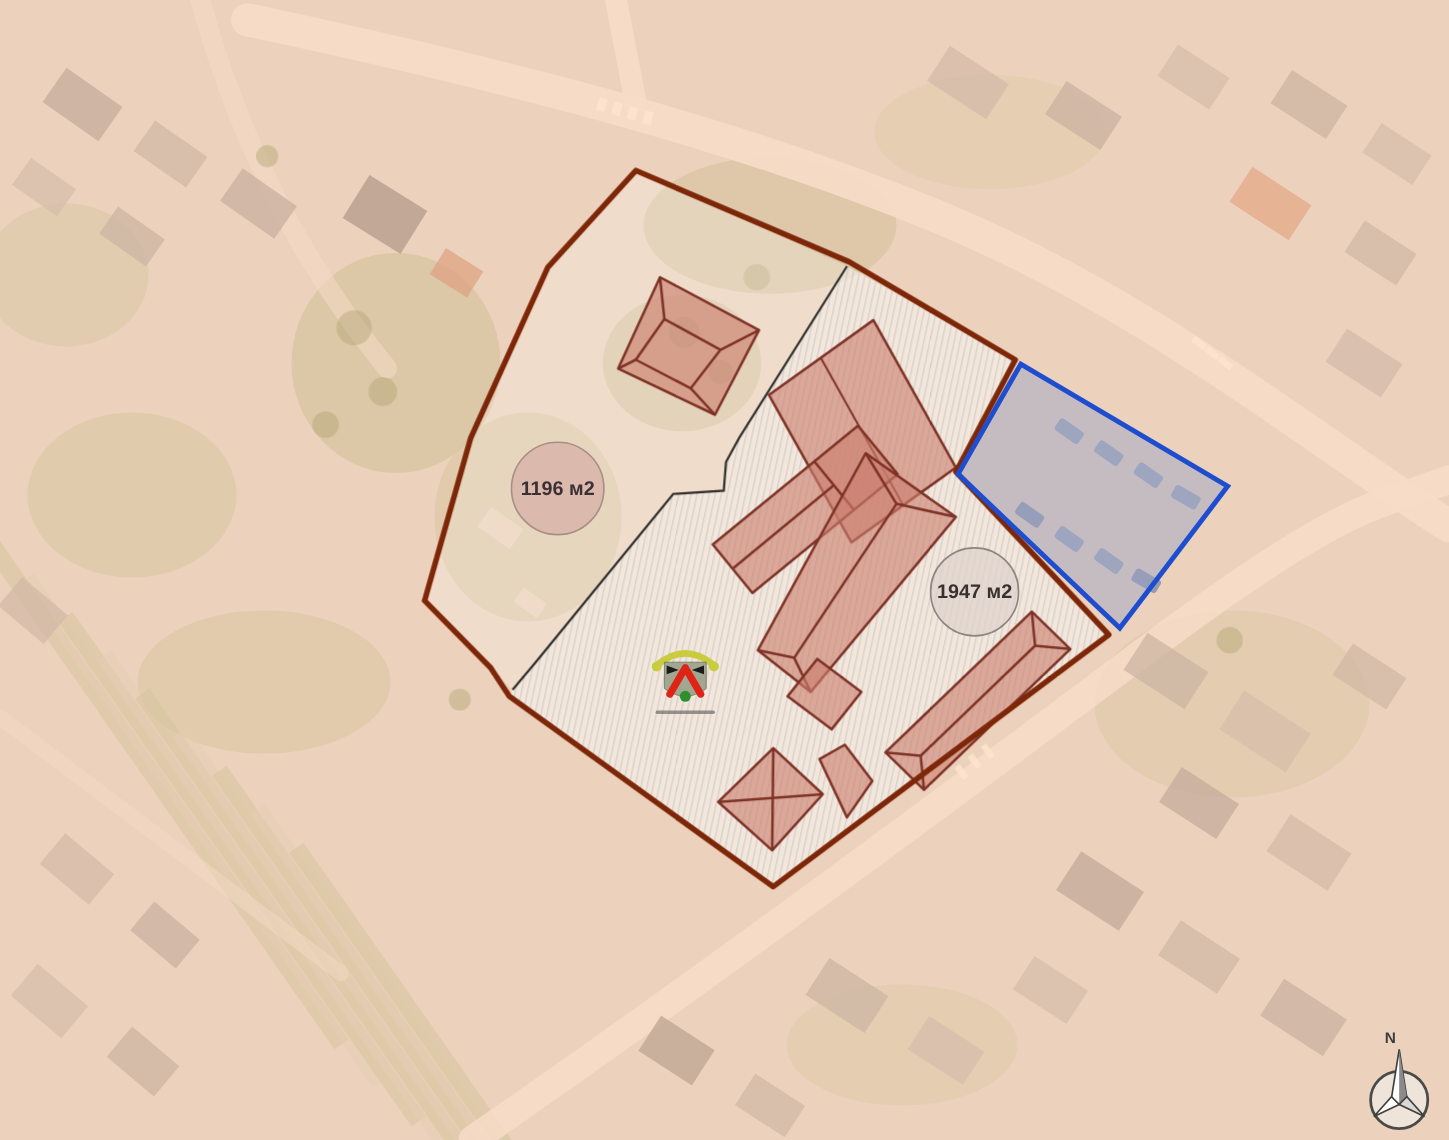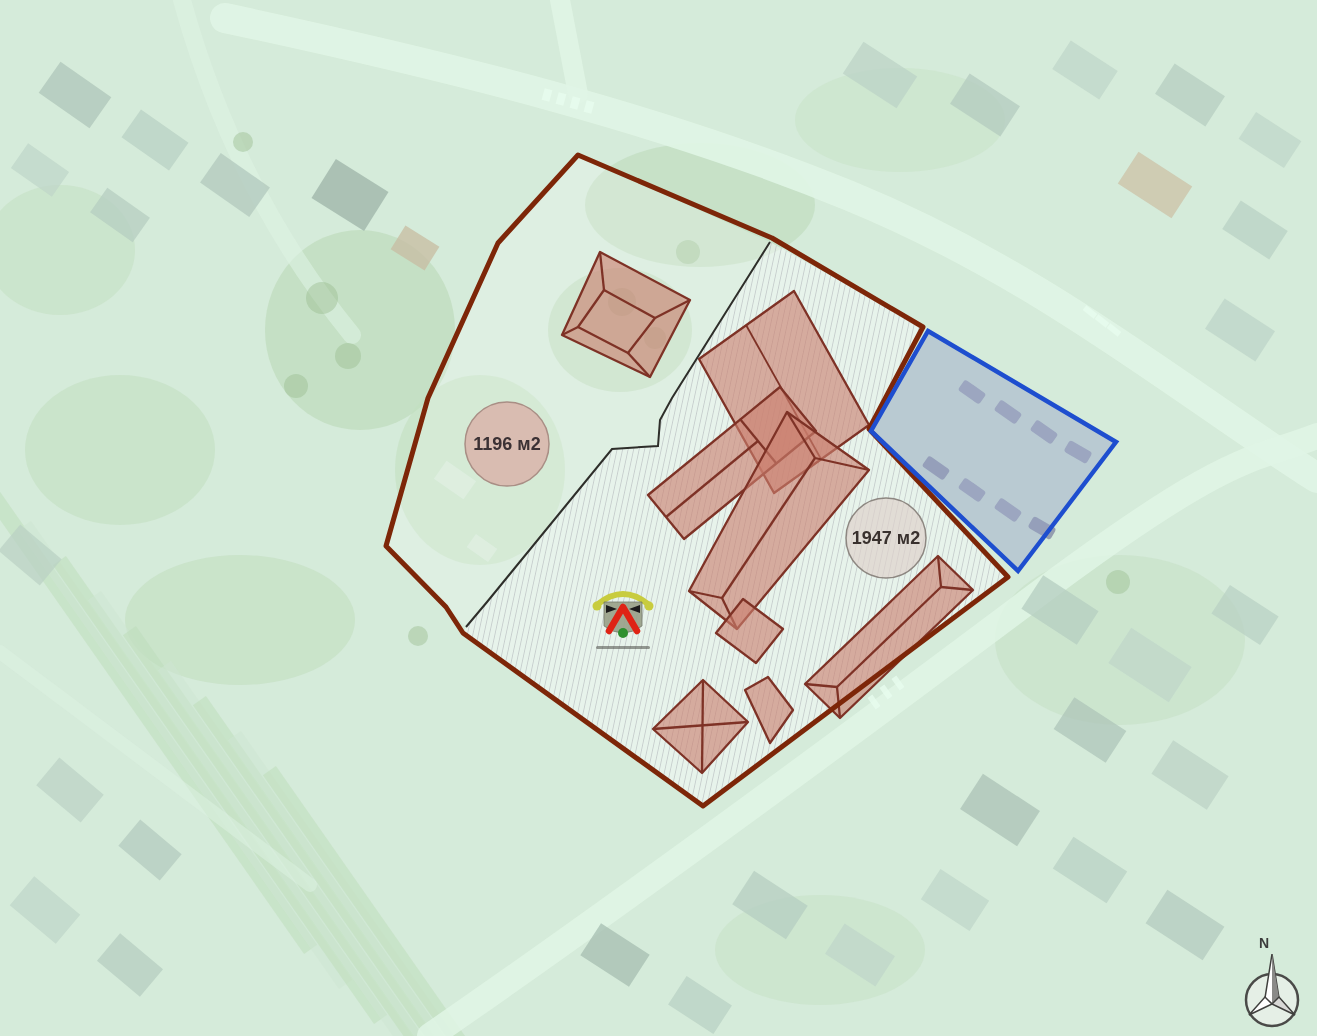--- a/index.html
+++ b/index.html
@@ -1,17 +1,17 @@
 <!DOCTYPE html>
 <html><head>
 <meta charset="utf-8">
 <style>
   html,body{margin:0;padding:0;background:#fff;}
   #stage{position:relative;width:1317px;height:1036px;overflow:hidden;
-         font-family:"Liberation Sans",sans-serif;background:#86efac;}
+         font-family:"Liberation Sans",sans-serif;background:#f97316;}
   svg{display:block}
   text{font-family:"Liberation Sans","DejaVu Sans",sans-serif;}
 </style>
 </head>
 <body>
 
 <div id="stage">
 <svg width="1317" height="1036" viewBox="0 0 1317 1036">
   <defs>
     <pattern id="hatch" width="5.4" height="5.4" patternUnits="userSpaceOnUse" patternTransform="rotate(12)">

